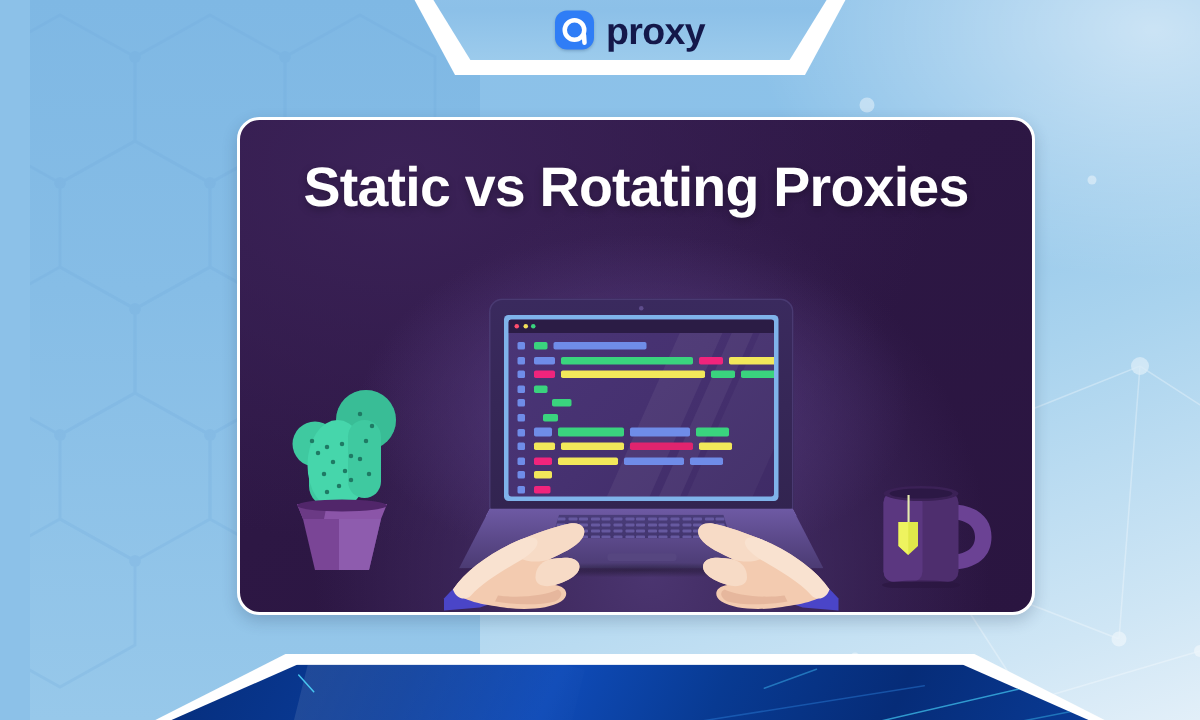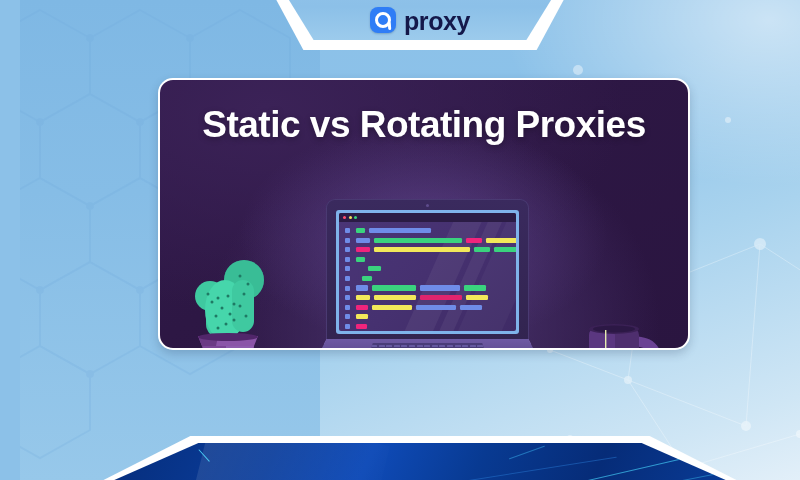--- a/index.html
+++ b/index.html
@@ -70,21 +70,21 @@
     width:3.2px;height:8px;background:#ffffff;border-radius:2px;
     transform:rotate(-4deg);
   }
   .logo-text{
     font-size:25px;font-weight:600;color:#14184a;letter-spacing:-.4px;
     line-height:1;position:relative;top:1px;
   }
 
   
   .card{
-    position:absolute;left:138px;top:78px;width:532px;height:272px;
+    position:absolute;left:138px;top:78px;width:532px;height:332px;
     border-radius:15px;
     background:
       radial-gradient(ellipse at 52% 92%,#4b3570 0%,rgba(75,53,112,0) 58%),
       radial-gradient(ellipse at 20% 10%,#3b2257 0%,rgba(59,34,87,0) 60%),
       linear-gradient(150deg,#311a4b 0%,#2d1744 45%,#2a1540 100%);
     border:2px solid #ffffff;
     box-sizing:border-box;
     overflow:hidden;
     box-shadow:0 4px 10px rgba(30,50,80,.22);
   }

